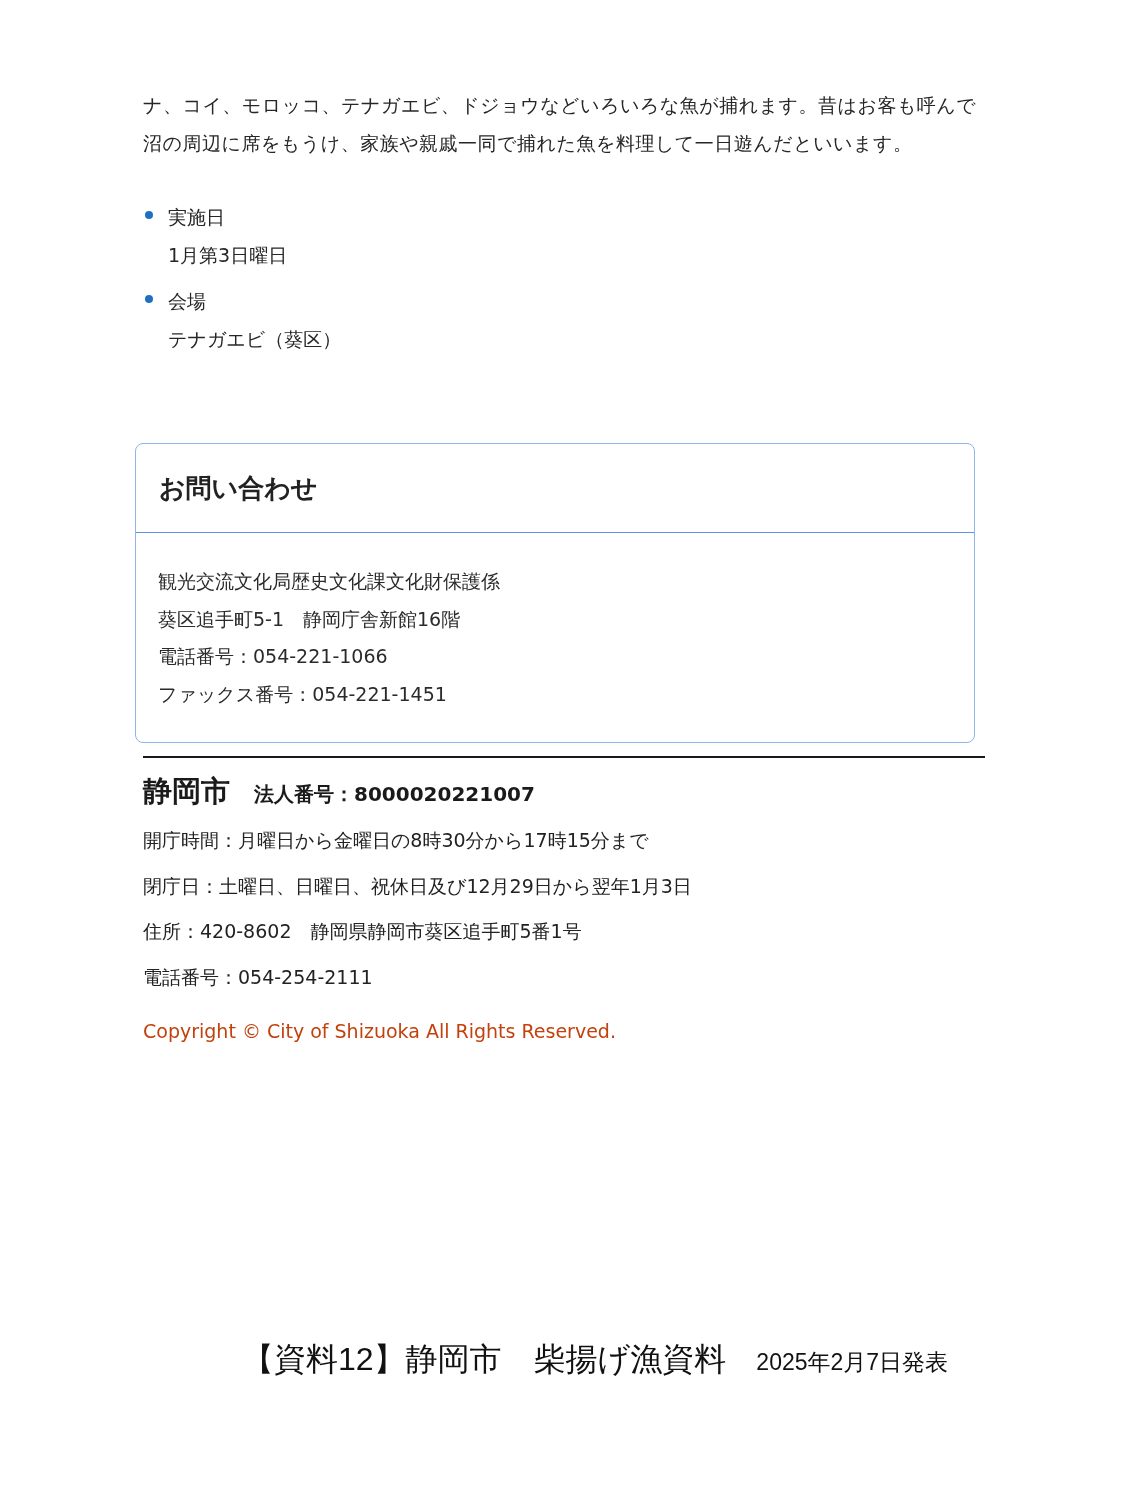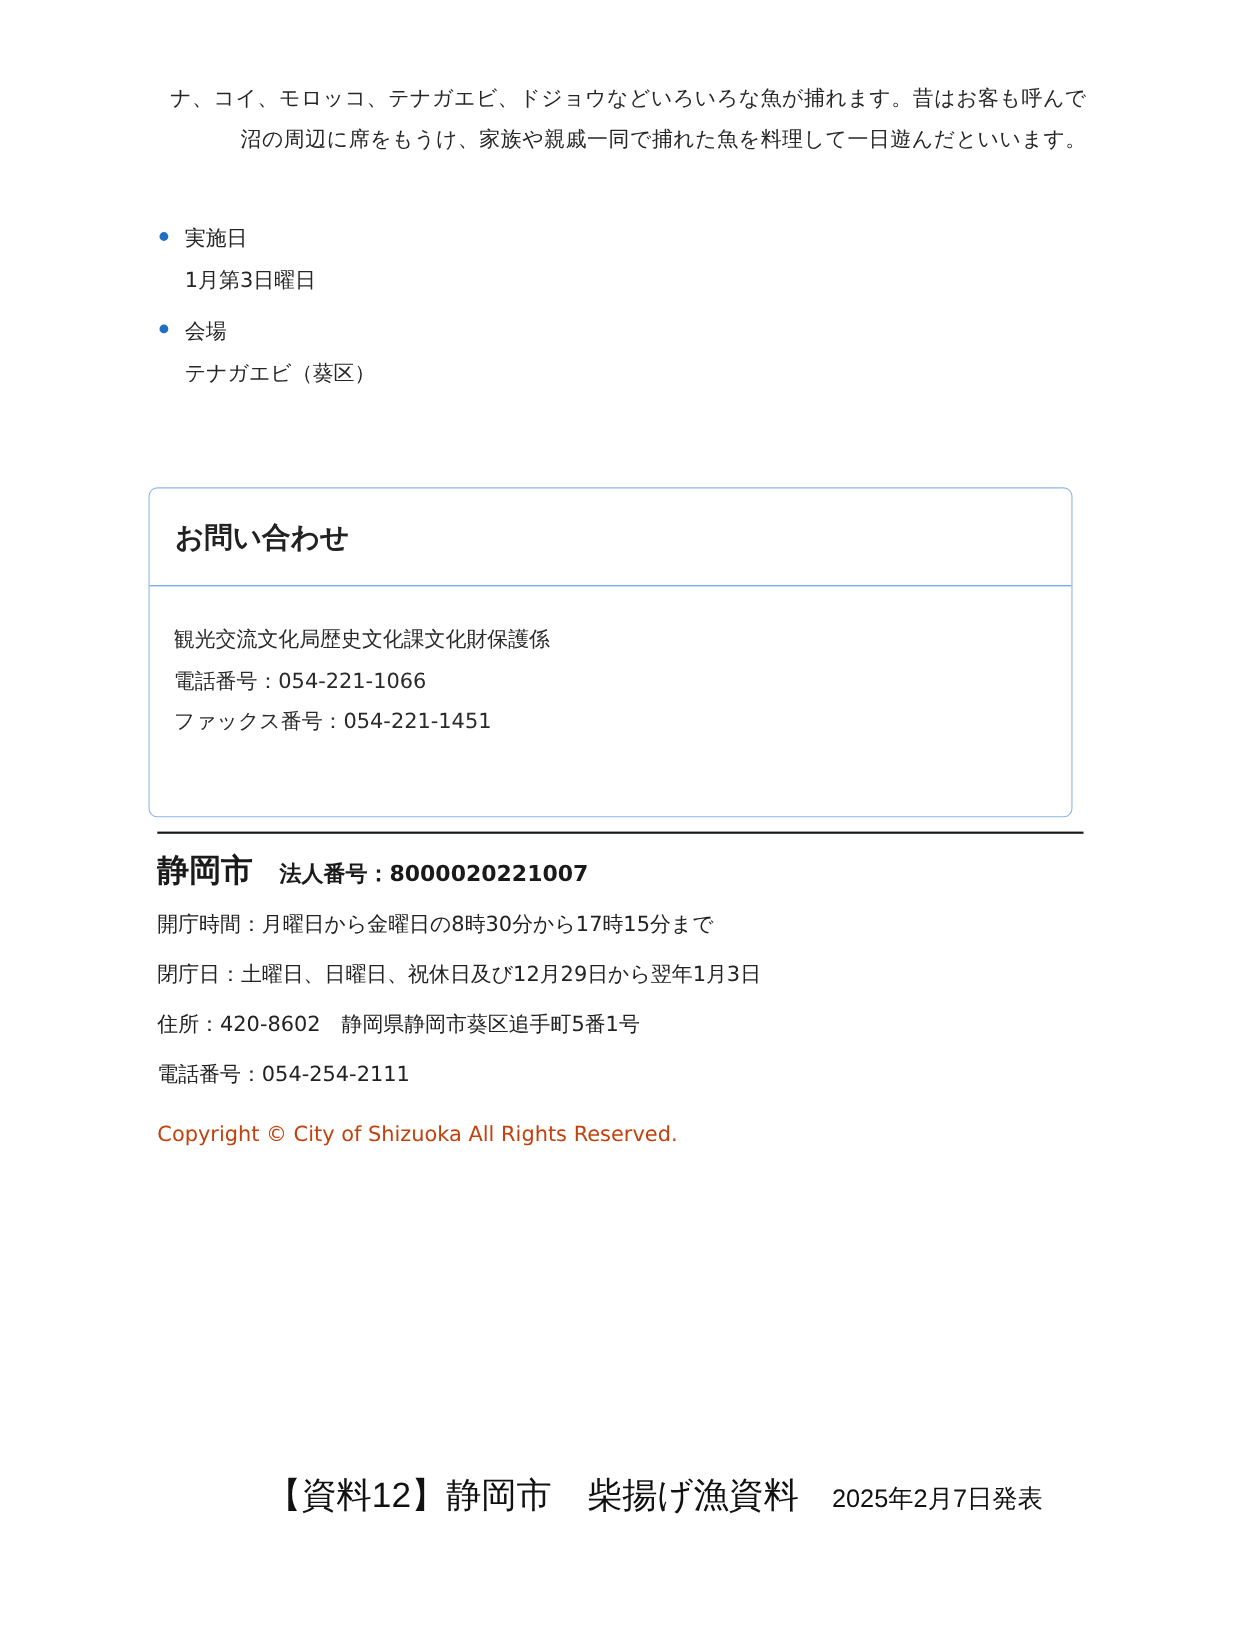--- a/index.html
+++ b/index.html
@@ -2,24 +2,23 @@
 <html><head>
   <meta charset="utf-8">
   <style>
     html, body { margin: 0; padding: 0; background: #ffffff; }
     body {
       width: 1125px; height: 1500px; position: relative; overflow: hidden;
       font-family: "DejaVu Sans", "Liberation Sans", sans-serif;
       color: #222222;
     }
     .intro {
-      position: absolute; left: 143px; top: 70px; width: 845px;
+      position: absolute; left: 143px; top: 86px; width: 845px;
       font-size: 19px; line-height: 38px; letter-spacing: 0.5px;
       color: #262626;
-      text-align: right;
     }
     .info-list {
       position: absolute; left: 143px; top: 198px; width: 600px;
       margin: 0; padding: 0; list-style: none;
     }
     .info-item { position: relative; padding-left: 25px; margin-bottom: 8px; }
     .bullet {
       position: absolute; left: 2px; top: 13px; width: 8px; height: 8px;
       border-radius: 50%; background: #1f6fc5;
     }
@@ -74,20 +73,21 @@
     <span class="info-desc">テナガエビ（葵区）</span>
   </li>
 </ul>
 
 <section class="contact-box">
   <div class="contact-header">
     <h2 class="contact-title" style="margin:0">お問い合わせ</h2>
   </div>
   <div class="contact-body">
     <div class="contact-line">観光交流文化局歴史文化課文化財保護係</div>
+    <div class="contact-line">葵区追手町5-1　静岡庁舎新館16階</div>
     <div class="contact-line">電話番号：054-221-1066</div>
     <div class="contact-line">ファックス番号：054-221-1451</div>
   </div>
 </section>
 
 <div class="footer-rule"></div>
 
 <footer class="footer">
   <div class="footer-head">
     <span class="city-name">静岡市</span>

